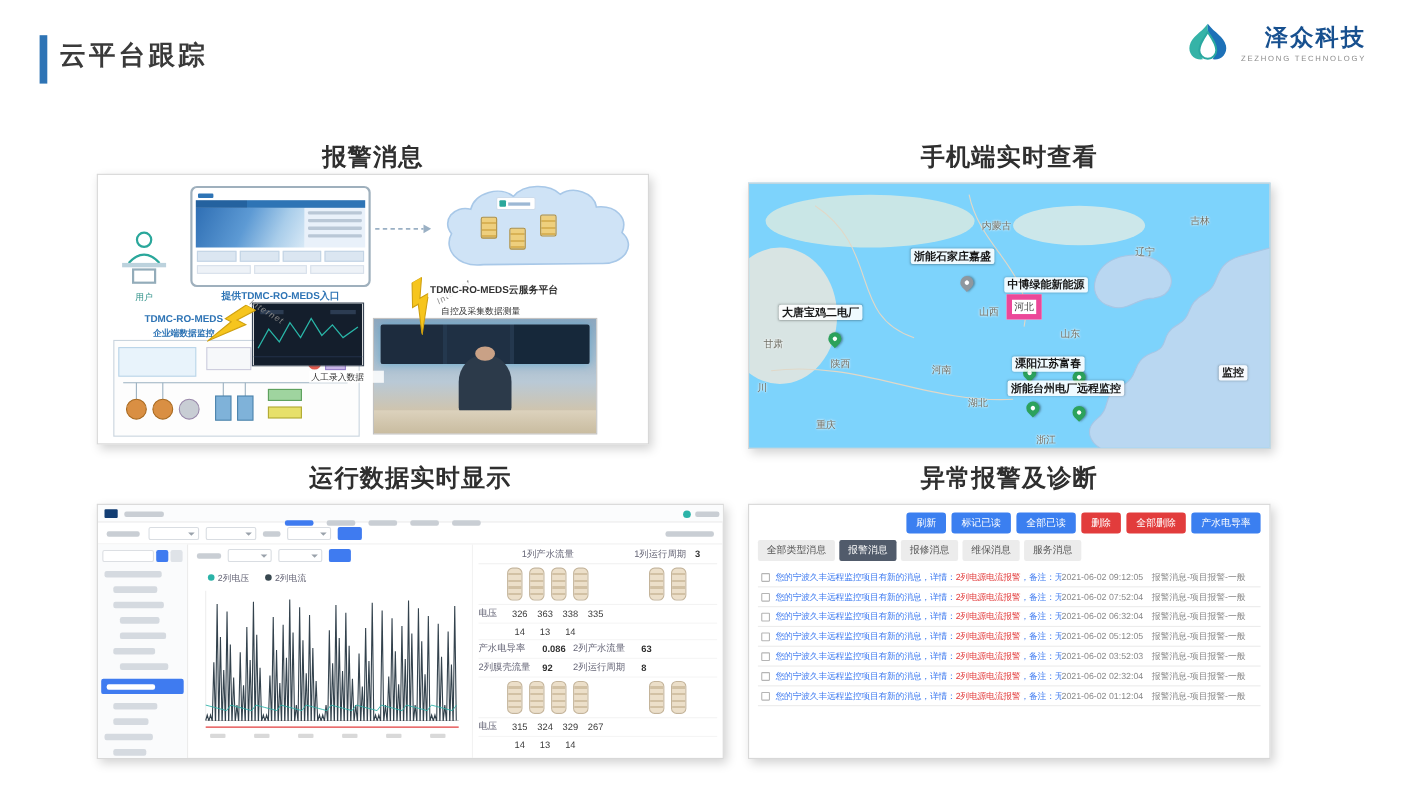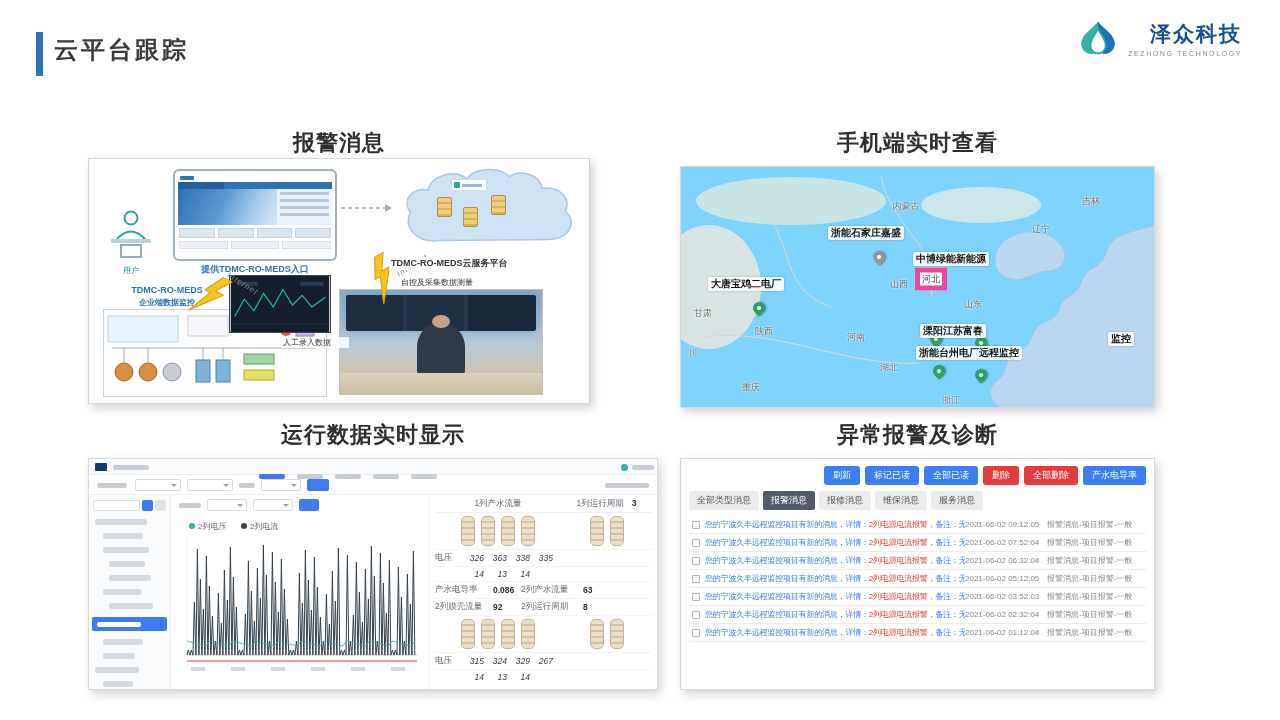--- a/index.html
+++ b/index.html
@@ -80,21 +80,21 @@
   .sh1 { width:126px; text-align:center; color:#667; }
   .sh2 { flex:1; text-align:center; color:#667; }
   .sh2v { margin-left:8px; color:#333; font-weight:bold; }
   .cylrow { display:flex; align-items:flex-end; padding:3px 0; border-bottom:1px solid #f3f3f3; }
   .cg1 { width:126px; display:flex; justify-content:center; gap:6px; }
   .cg2 { flex:1; display:flex; justify-content:center; gap:6px; }
   .cyl { width:14px; height:30px; border:1px solid #c4b49a; border-radius:5px;
          background:repeating-linear-gradient(180deg,#ecdfc9 0 4px,#d2c1a4 4px 6px); }
   .vrow { display:flex; align-items:center; padding:2px 0; border-bottom:1px solid #f5f5f5; }
   .vl { width:26px; color:#667; }
-  .vv { width:23px; text-align:right; color:#3a3a3a;font-style:italic; }
+  .vv { width:23px; text-align:center; color:#3a3a3a; }
   .prow { display:flex; align-items:center; padding:2px 0; border-bottom:1px solid #f5f5f5; }
   .pl { width:58px; color:#667; }
   .pv { width:28px; color:#2f2f2f; font-weight:bold; }
   .pl2 { width:62px; color:#667; }
   .pv2 { flex:1; color:#2f2f2f; font-weight:bold; }
 
   
   .alarm-in { position:absolute; inset:0; padding:7px 8px 0; }
   .btnrow { display:flex; justify-content:flex-end; gap:5px; margin-bottom:6px; }
   .bbtn,.rbtn { border:none; color:#fff; font-size:9px; padding:3px 9px; border-radius:3px; font-family:inherit; cursor:pointer; }

